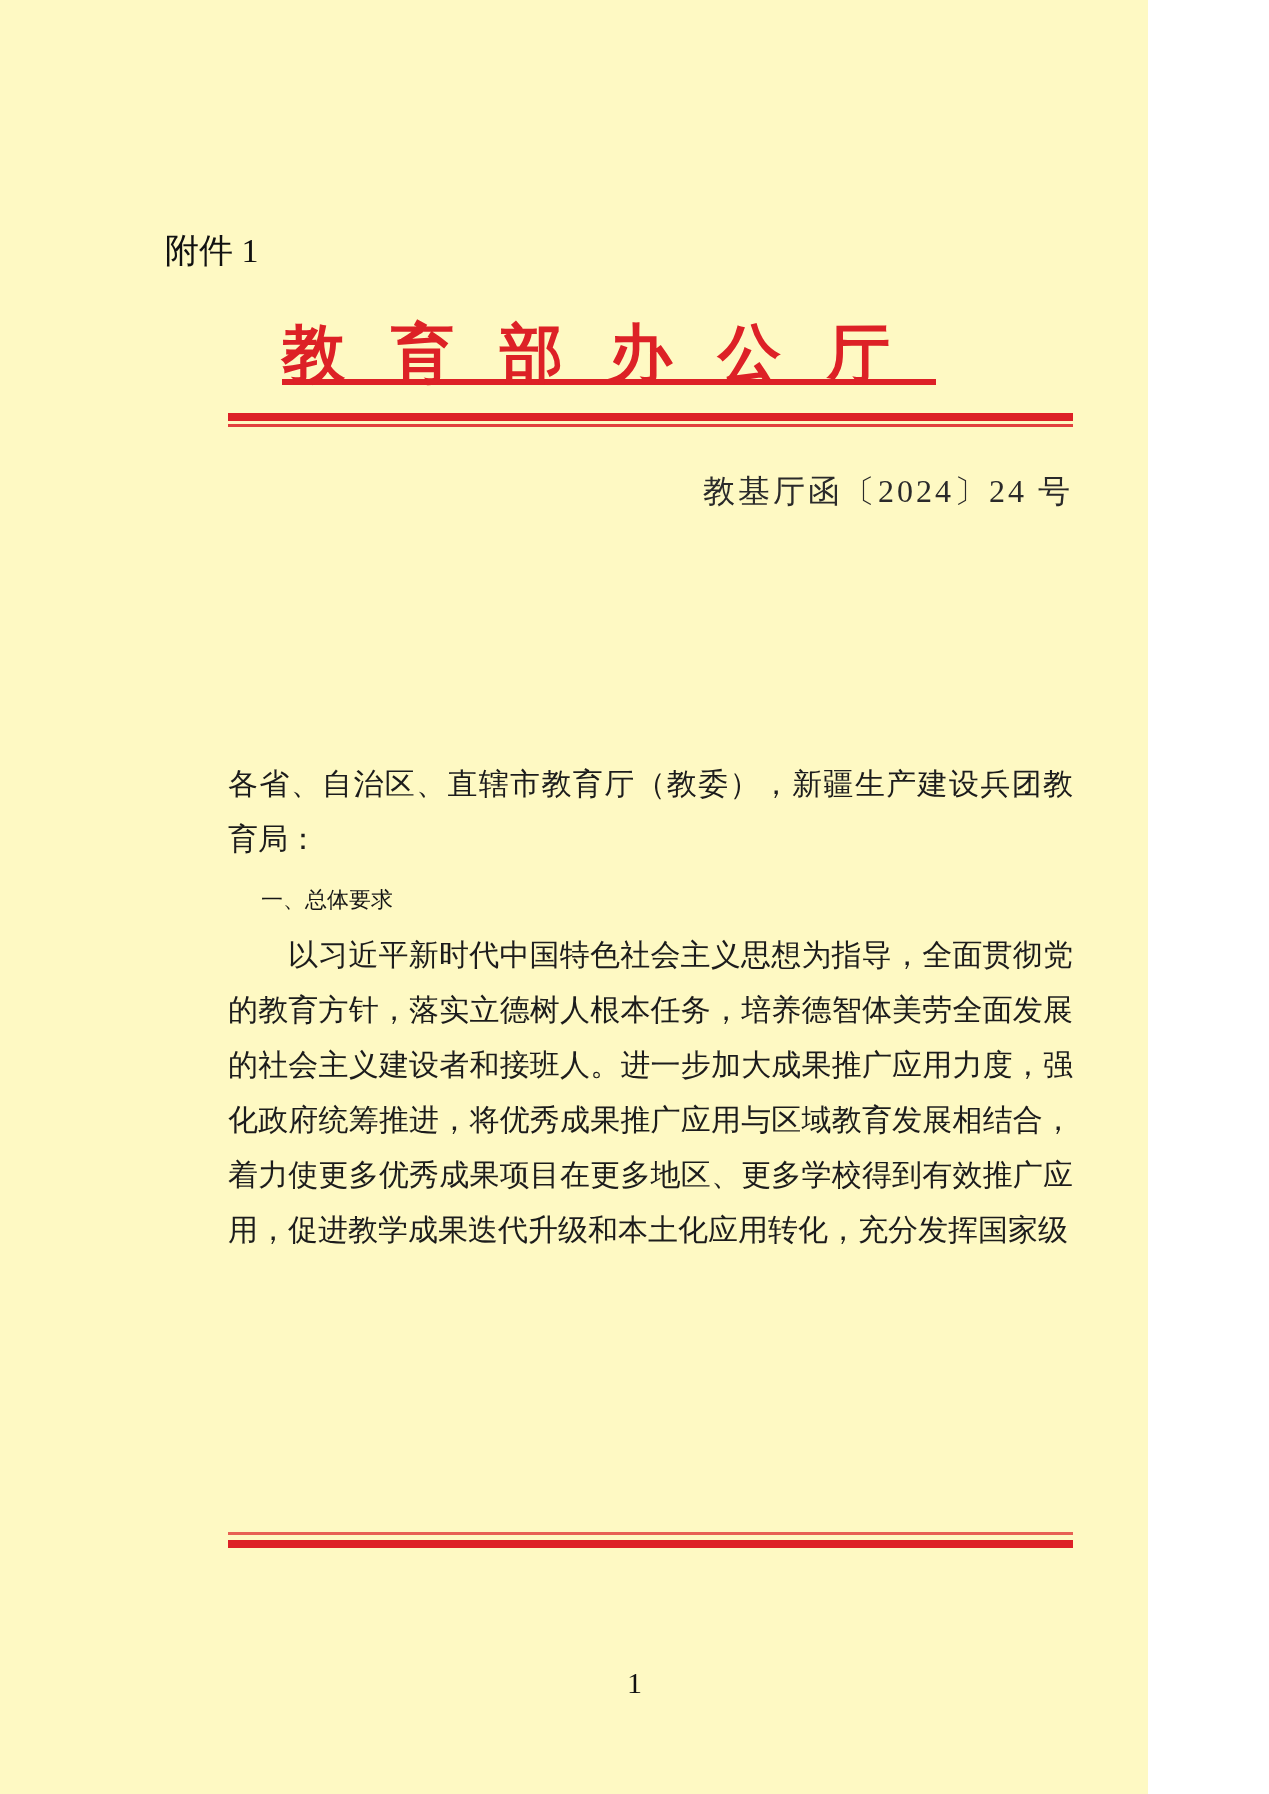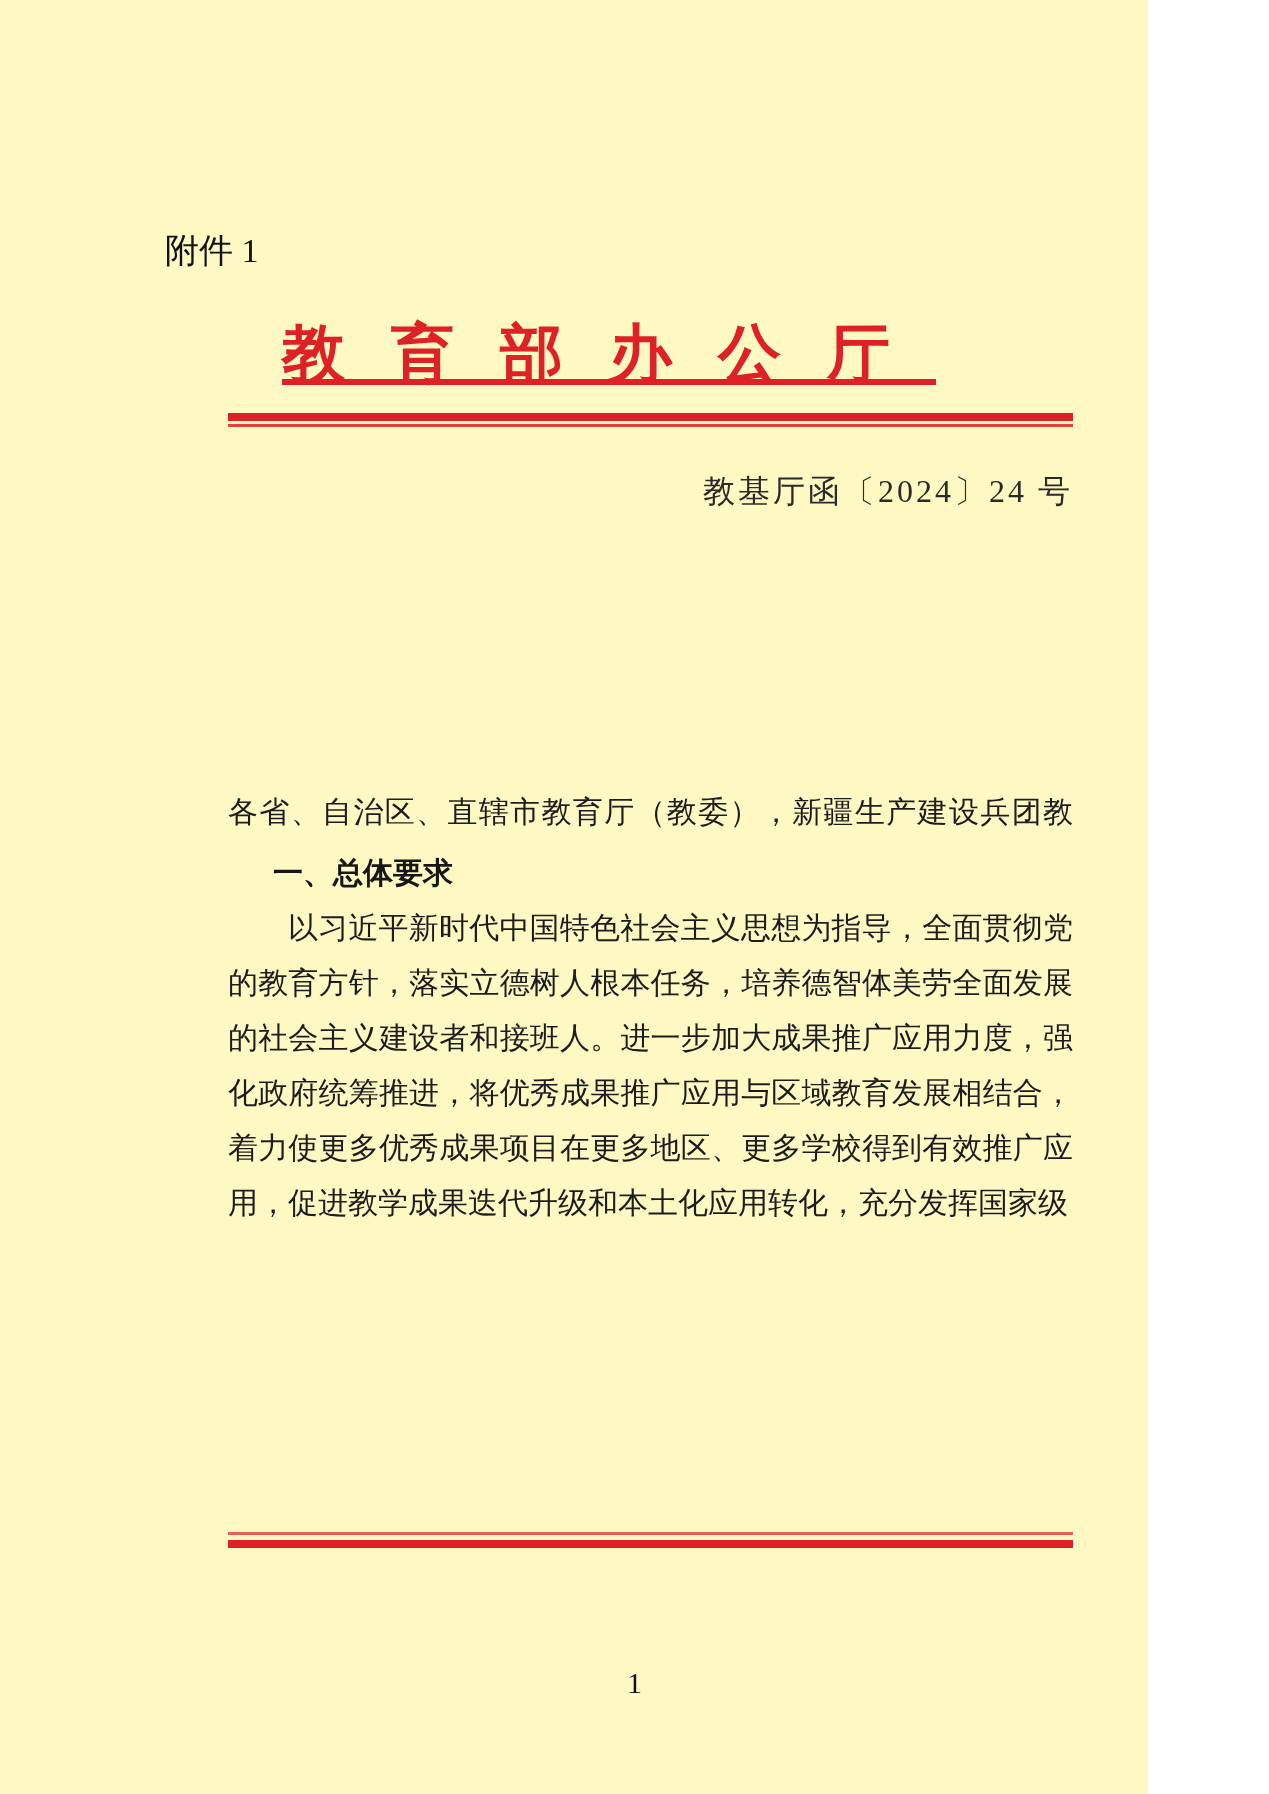--- a/index.html
+++ b/index.html
@@ -57,39 +57,39 @@
     width:845px;
     text-align:center;
     font-weight:bold;
     font-size:36px;
     line-height:66px;
     color:#111;
   }
   .doc-title .title-line{transform:scaleY(1.22);}
   .doc-body{
     position:absolute;
-    left:228px; top:784px;
+    left:228px; top:756px;
     width:845px;
     height:786px;
     overflow:hidden;
     font-size:30px;
     line-height:55px;
     text-align:justify;
     text-justify:inter-character;
     line-break:strict;
     color:#1c1c1c;
   }
   .doc-body p{margin:0;}
   .salutation-l1{text-align-last:justify;}
   .para{text-indent:2em;}
   .section-heading{
     margin:6px 0 0 0;
     font-family:"Liberation Sans","DejaVu Sans",sans-serif;
-    font-size:30px;
-    font-weight:bold;
+    font-size:22px;
+    font-weight:normal;
     line-height:55px;
     text-indent:1.5em;
     color:#161616;
   }
   .divider-bottom{
     position:absolute;
     left:228px; top:1532px;
     width:845px;
   }
   .divider-bottom .bar-thin{height:3px;background:#dd2126;opacity:.7;}
@@ -117,20 +117,21 @@
   <div class="divider-top">
     <div class="bar-thick"></div>
     <div class="bar-thin"></div>
   </div>
 
   <div class="doc-number">教基厅函〔2024〕24 号</div>
 
 
   <div class="doc-body">
     <p class="salutation-l1">各省、自治区、直辖市教育厅（教委），新疆生产建设兵团教</p>
+    <p class="salutation-l2">育局：</p>
     <h2 class="section-heading">一、总体要求</h2>
     <p class="para">以习近平新时代中国特色社会主义思想为指导，全面贯彻党的教育方针，落实立德树人根本任务，培养德智体美劳全面发展的社会主义建设者和接班人。进一步加大成果推广应用力度，强化政府统筹推进，将优秀成果推广应用与区域教育发展相结合，着力使更多优秀成果项目在更多地区、更多学校得到有效推广应用，促进教学成果迭代升级和本土化应用转化，充分发挥国家级</p>
   </div>
 
   <div class="divider-bottom">
     <div class="bar-thin"></div>
     <div class="bar-thick"></div>
   </div>
 
   <div class="page-number">1</div>

